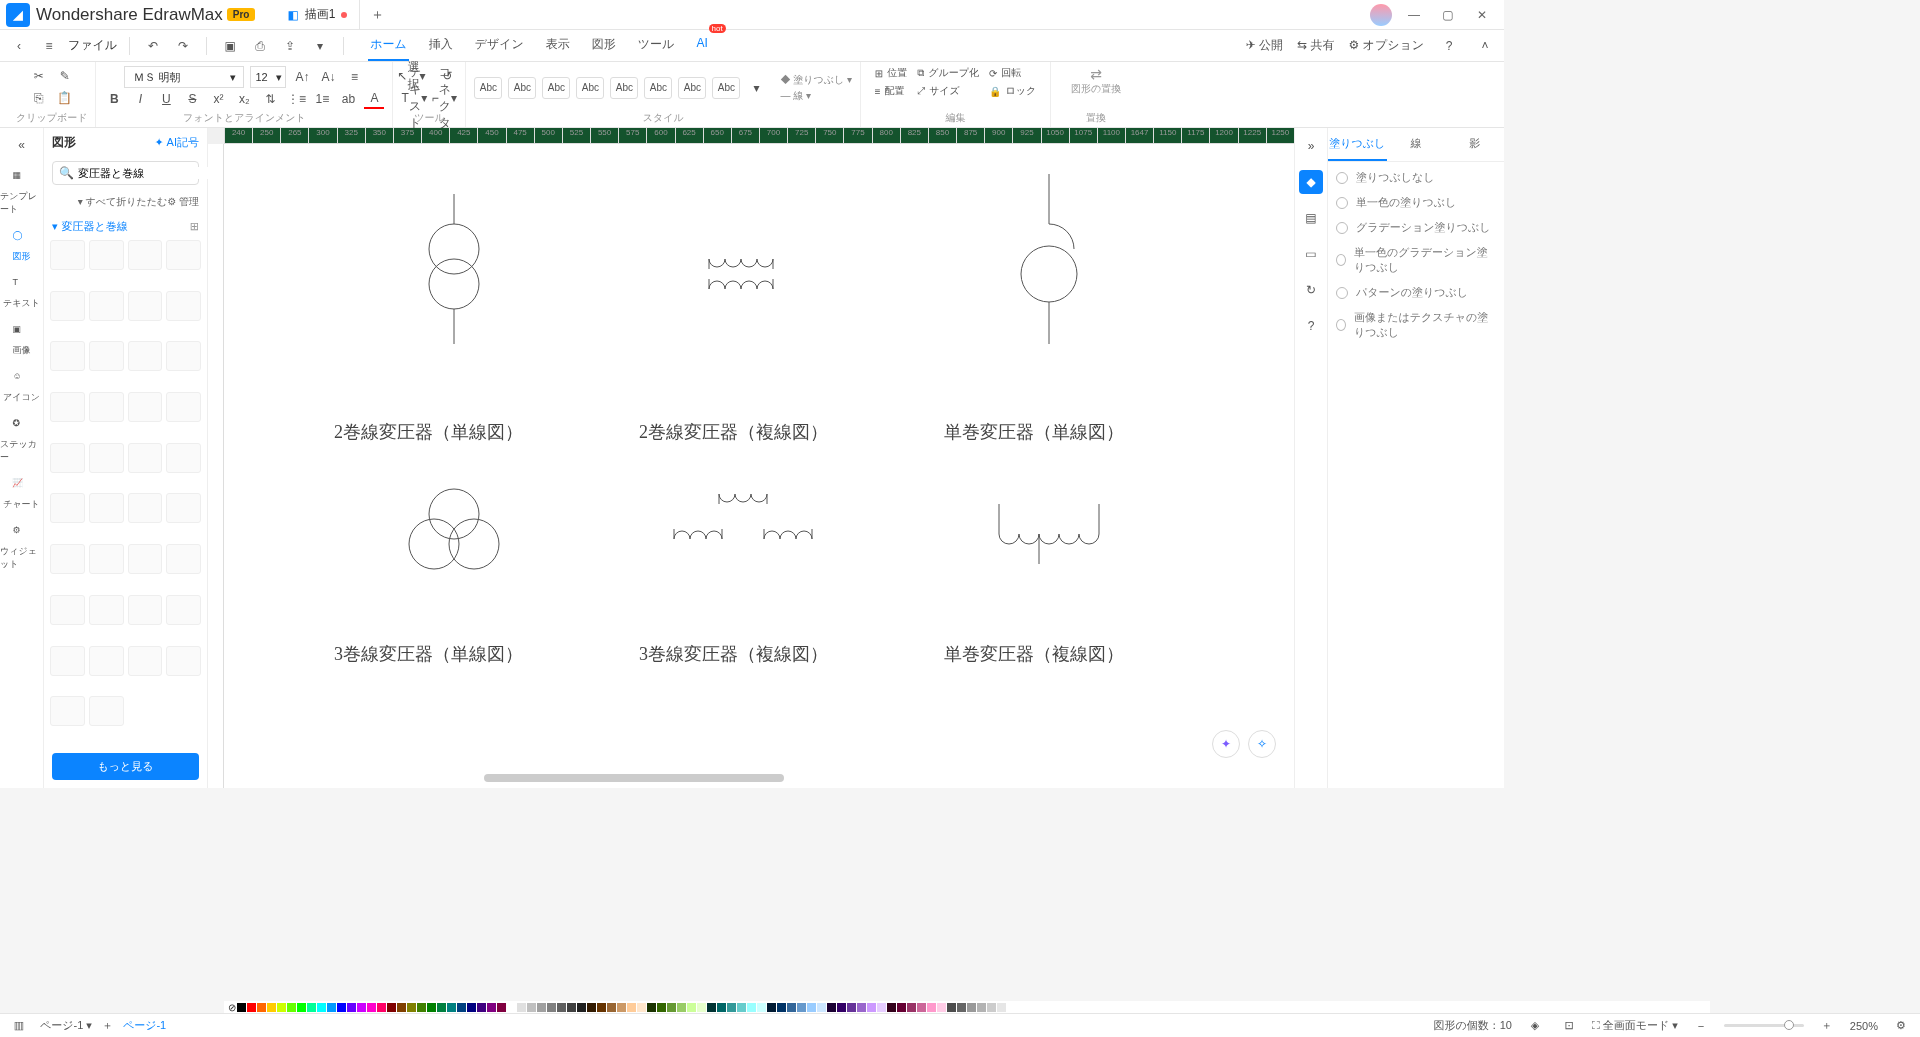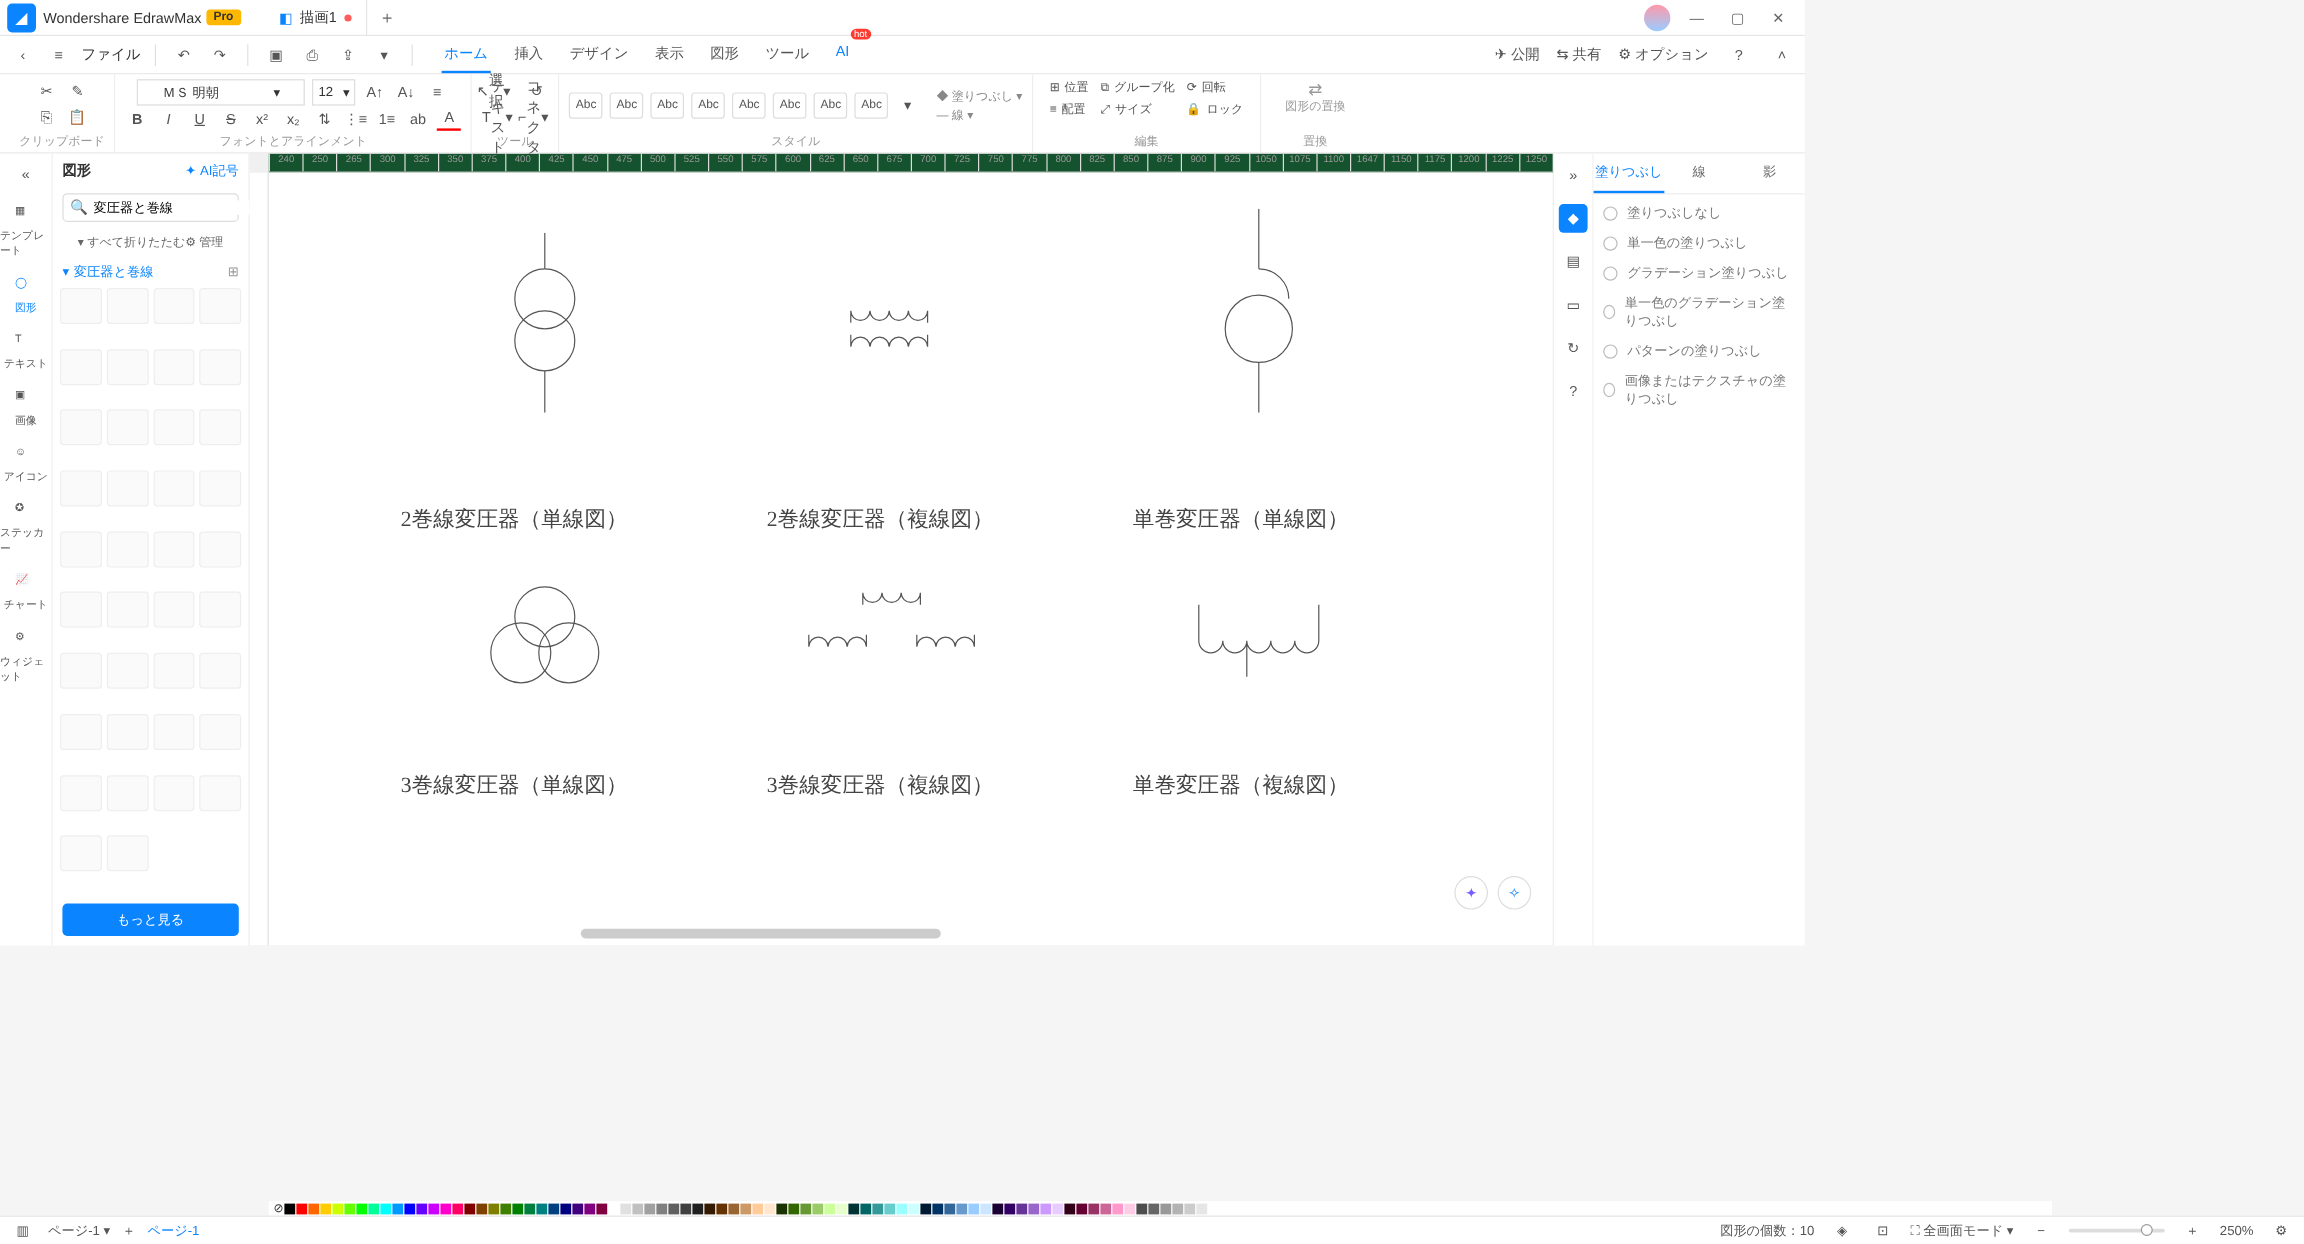--- a/index.html
+++ b/index.html
@@ -1,21 +1,21 @@
 <!DOCTYPE html>
 <html><head>
 <meta charset="utf-8">
 <style>
 * { margin: 0; padding: 0; box-sizing: border-box; font-family: "Microsoft YaHei", "Meiryo", sans-serif; }
 body { background: #f5f5f5; overflow: hidden; width: 1504px; height: 812px; font-size: 12px; color: #333; }
 
 
 .titlebar { height: 30px; background: #fff; display: flex; align-items: center; border-bottom: 1px solid #e5e5e5; }
 .app-logo { width: 24px; height: 24px; background: #0b84ff; border-radius: 4px; margin: 0 6px; display:flex; align-items:center; justify-content:center; color:#fff; font-weight:bold; }
-.app-name { font-size: 12px; color: #333; }
+.app-name { font-size: 17px; color: #333; }
 .pro-badge { background: #ffb800; color: #333; font-size: 10px; padding: 1px 6px; border-radius: 3px; margin-left: 4px; font-weight: bold; }
 .tab { display: flex; align-items: center; padding: 0 12px; height: 100%; border-right: 1px solid #e5e5e5; margin-left: 20px; gap: 6px; }
 .tab-dot { width: 6px; height: 6px; background: #ff5c5c; border-radius: 50%; }
 .tab-add { margin-left: 10px; font-size: 14px; color: #666; }
 .titlebar-right { margin-left: auto; display: flex; align-items: center; gap: 10px; padding-right: 10px; }
 .avatar { width: 22px; height: 22px; border-radius: 50%; background: linear-gradient(#f9a,#9cf); }
 .win-btn { width: 24px; height: 24px; display:flex; align-items:center; justify-content:center; color:#666; }
 
 
 .menubar { height: 32px; background: #fff; display: flex; align-items: center; padding: 0 8px; border-bottom: 1px solid #e5e5e5; gap: 8px; }
@@ -26,21 +26,21 @@
 .menu-tab.active { color:#0b84ff; border-bottom: 2px solid #0b84ff; }
 .ai-btn { color:#0b84ff; font-size:12px; position:relative; }
 .hot-badge { position:absolute; top:-6px; right:-16px; background:#ff3b30; color:#fff; font-size:8px; padding:0 3px; border-radius:6px; }
 .menubar-right { margin-left:auto; display:flex; gap:14px; align-items:center; color:#555; }
 
 
 .ribbon { height: 66px; background: #fff; display:flex; align-items:stretch; border-bottom:1px solid #e5e5e5; padding: 0 8px; }
 .ribbon-group { display:flex; flex-direction:column; justify-content:space-between; align-items:center; padding: 4px 8px 2px; border-right:1px solid #eee; }
 .ribbon-row { display:flex; gap:6px; align-items:center; }
 .ribbon-label { font-size: 10px; color:#999; margin-top:2px; }
-.font-sel { border:1px solid #ddd; height:22px; width:140px; padding:0 20px; font-size:11px; display:flex; align-items:center; justify-content:space-between; background:#fff; }
+.font-sel { border:1px solid #ddd; height:22px; width:120px; padding:0 8px; font-size:11px; display:flex; align-items:center; justify-content:space-between; background:#fff; }
 .size-sel { border:1px solid #ddd; height:22px; width:36px; padding:0 4px; font-size:11px; display:flex; align-items:center; justify-content:space-between; background:#fff;}
 .rb-btn { width:20px; height:20px; display:flex; align-items:center; justify-content:center; color:#555; font-size:12px; }
 .rb-btn.u { text-decoration:underline; }
 .rb-btn.s { text-decoration:line-through; }
 .style-tile { border:1px solid #ddd; width:28px; height:22px; display:flex; align-items:center; justify-content:center; font-size:10px; color:#555; border-radius:3px; }
 .arrange-item { display:flex; align-items:center; gap:4px; font-size:10px; color:#555; }
 .repl-box { display:flex; flex-direction:column; align-items:center; justify-content:center; color:#999; font-size:10px; padding:0 12px; }
 
 
 .main { display:flex; height: calc(100% - 30px - 32px - 66px - 24px); }
@@ -52,21 +52,21 @@
 .vstrip-item.active { color:#0b84ff; }
 .vstrip-ico { width:18px; height:18px; }
 
 
 .shapes-panel { width: 164px; background:#fff; border-right:1px solid #eee; display:flex; flex-direction:column; }
 .sp-header { display:flex; align-items:center; justify-content:space-between; padding:6px 8px; }
 .sp-title { font-size:12px; font-weight:bold; }
 .sp-ai { color:#0b84ff; font-size:11px; display:flex; gap:3px; align-items:center; }
 .sp-search { margin:4px 8px; border:1px solid #ddd; border-radius:4px; height:24px; display:flex; align-items:center; padding:0 6px; gap:4px; }
 .sp-search input { border:none; outline:none; flex:1; font-size:11px; }
-.sp-tools { display:flex; justify-content:center; padding:6px 8px; color:#666; font-size:10px; }
+.sp-tools { display:flex; justify-content:flex-end; padding:6px 8px; color:#666; font-size:10px; }
 .sp-section { padding:4px 8px; color:#0b84ff; font-size:11px; display:flex; align-items:center; gap:4px; }
 .sp-grid { flex:1; overflow:auto; padding:2px 6px; display:grid; grid-template-columns: repeat(4, 1fr); gap:4px; }
 .shape-cell { border:1px solid #eee; height:30px; border-radius:3px; background:#fafafa; }
 .sp-more { margin:8px; background:#0b84ff; color:#fff; text-align:center; padding:6px 0; border-radius:4px; font-size:11px; }
 
 
 .canvas-wrap { flex:1; position:relative; background:#f0f0f0; overflow:hidden; }
 .ruler-h { position:absolute; top:0; left:16px; right:0; height:16px; background:#14532d; border-bottom:1px solid #ddd; font-size:8px; color:#999; display:flex; overflow:hidden;}
 .ruler-h span { width:40px; text-align:center; border-left:1px solid #ddd; }
 .ruler-v { position:absolute; top:16px; left:0; width:16px; bottom:0; background:#fff; border-right:1px solid #ddd; }

